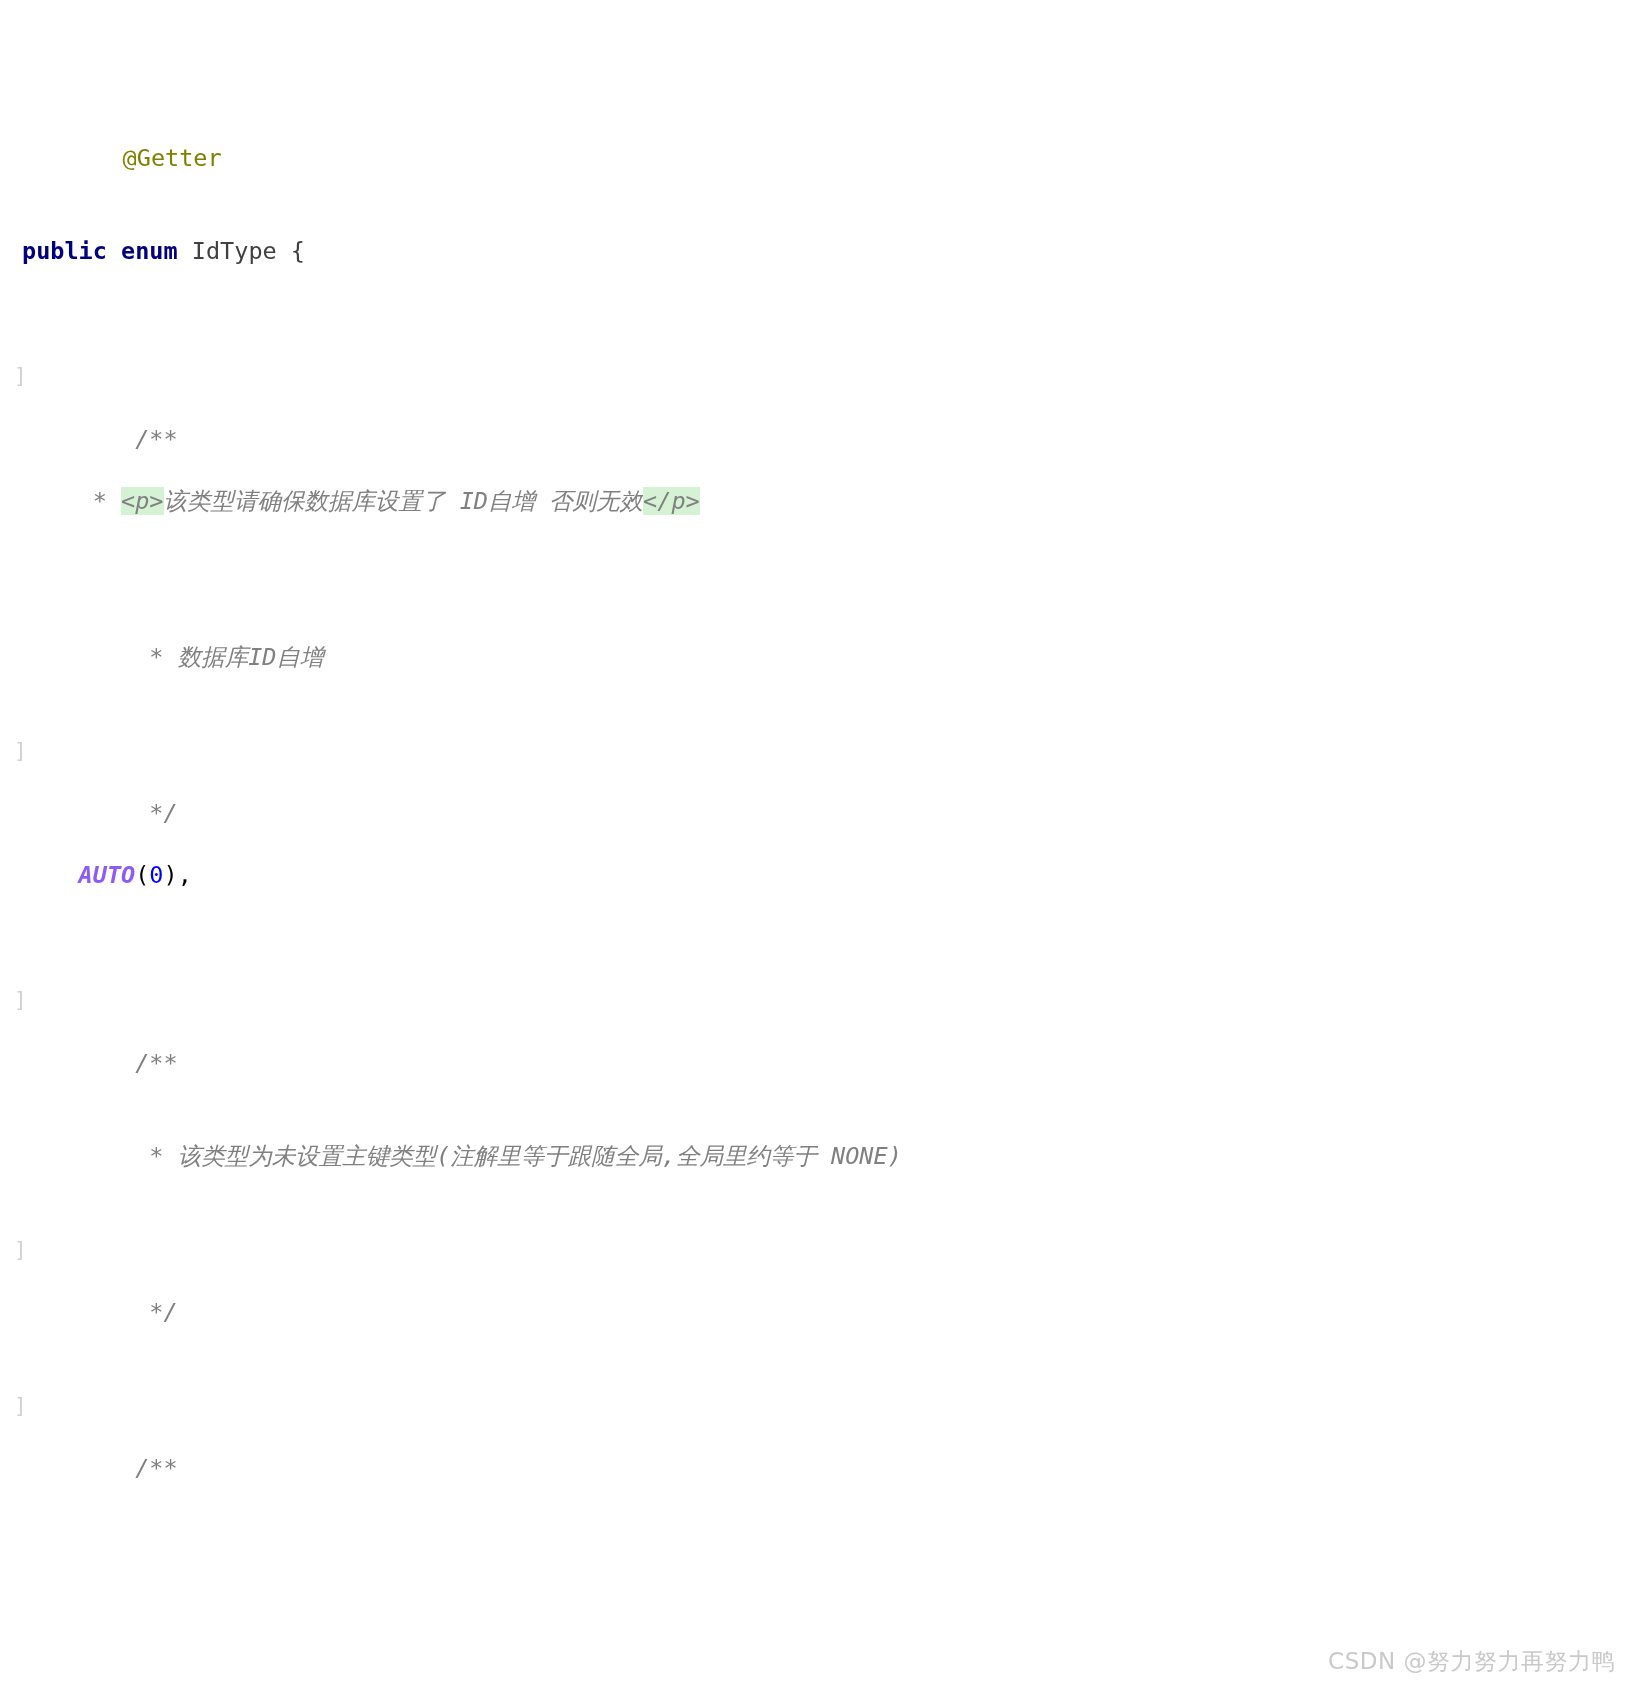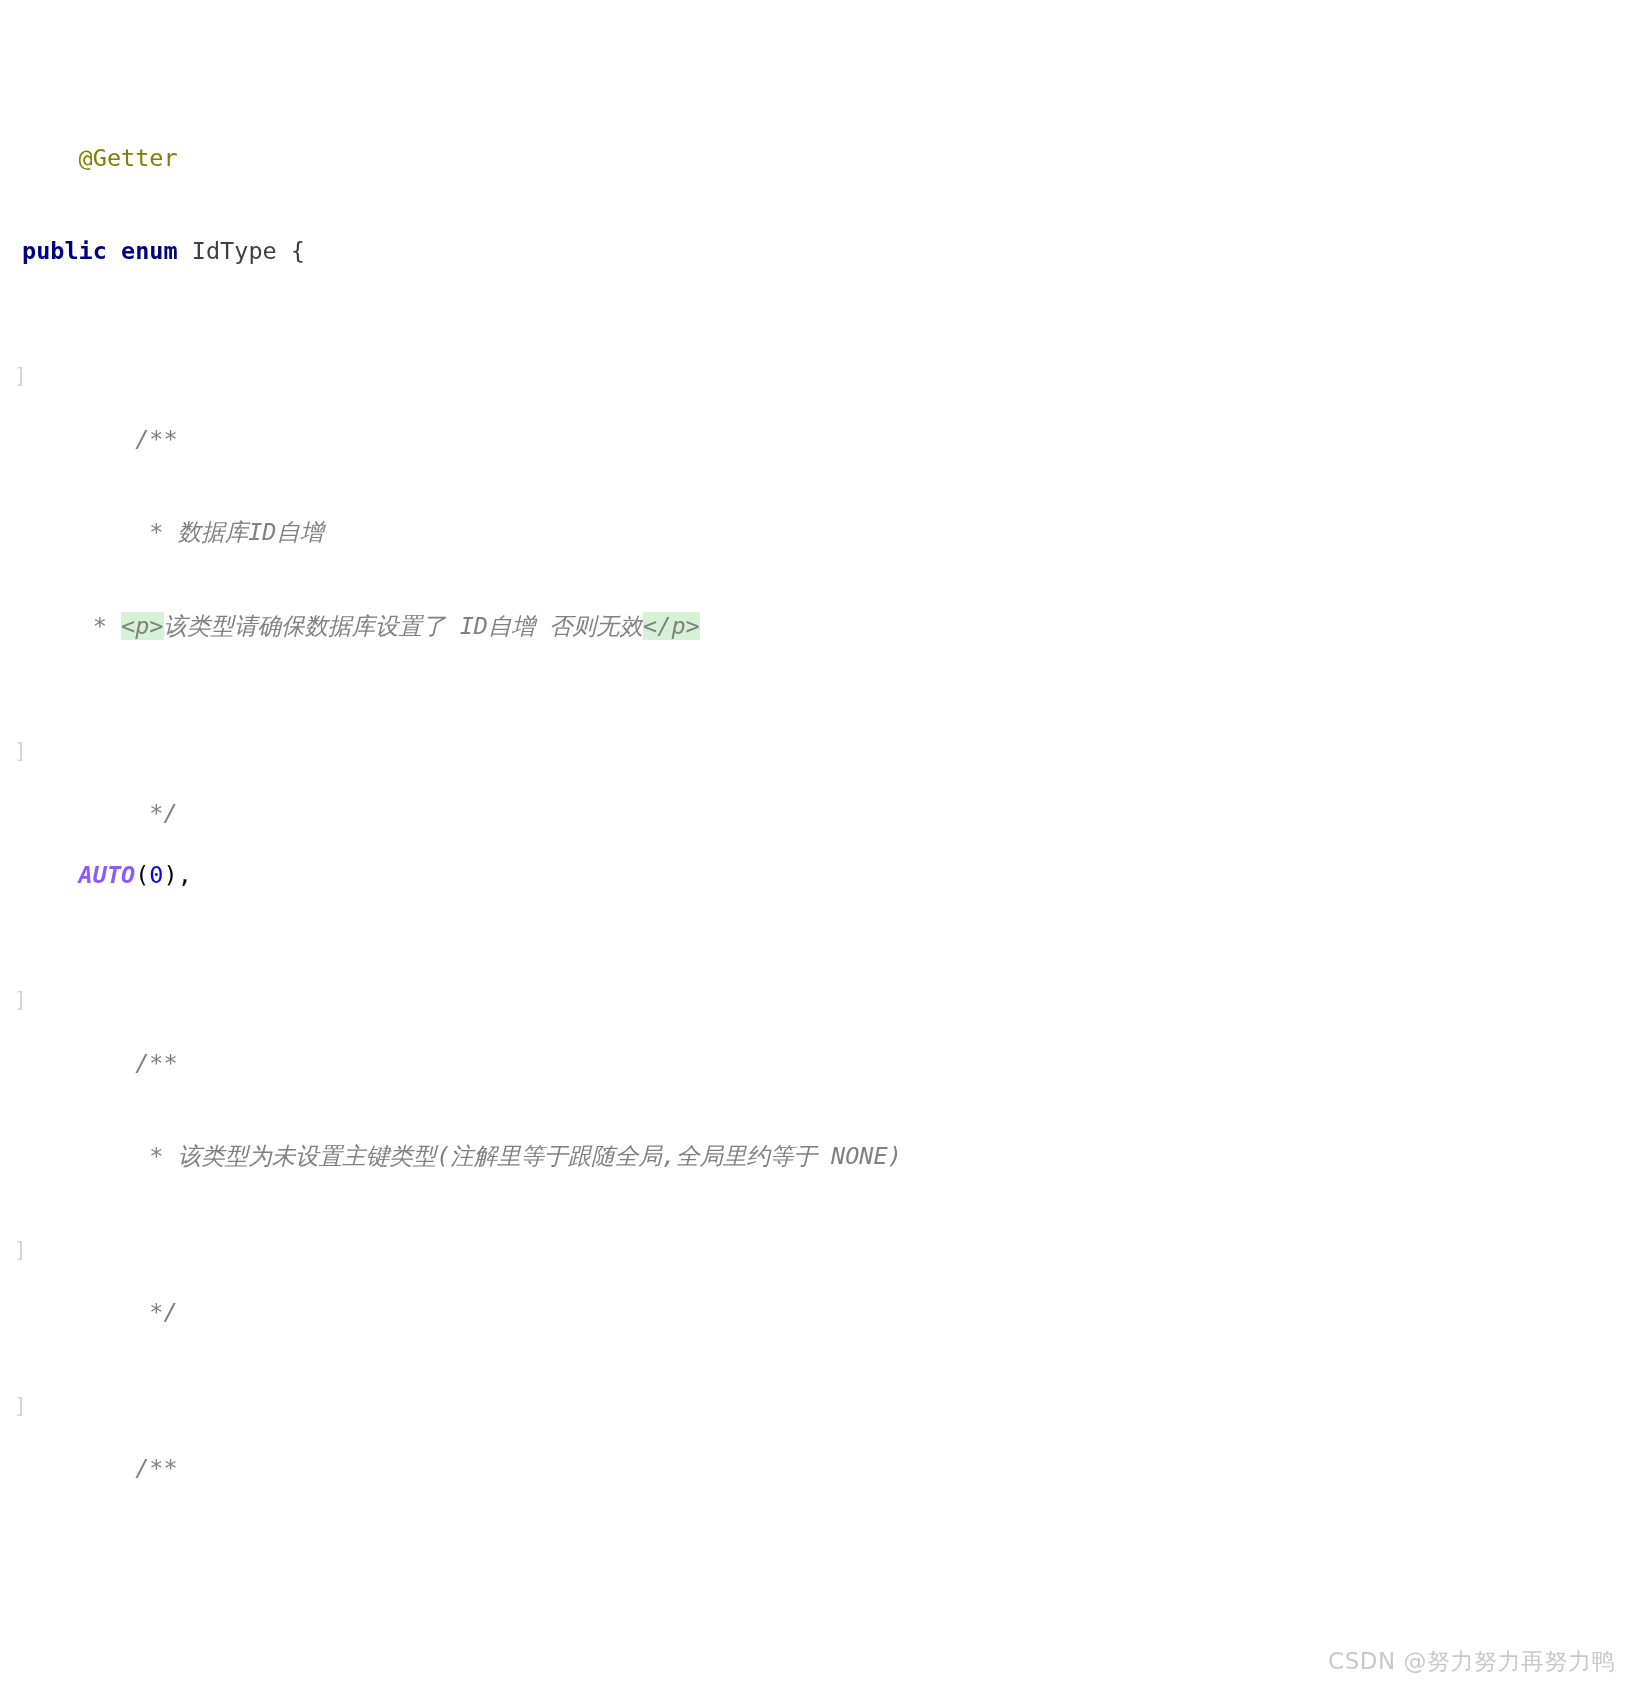--- a/index.html
+++ b/index.html
@@ -46,21 +46,21 @@
     font-size: 21px;
     line-height: 27px;
     font-family: "DejaVu Sans Mono", "Liberation Mono", monospace;
   }
 
   
   .kw       { color: #000080; font-weight: bold; text-align: center; }                                
   .enumc    { color: #8b5cf6; font-weight: bold; font-style: italic; }  
   .num      { color: #0000ff; }                                
   .punct    { color: #000000; }
-  .anno     { color: #808000; }                                
+  .anno     { color: #808000; margin-left: 44px; }                                
   .cmt      { color: #808080; font-style: italic; }             
   .plain    { color: #404040; }
   .hl       { background: #d5f2d5; }                           
 
   
   #watermark {
     position: absolute;
     right: 18px;
     bottom: 8px;
     font-family: "DejaVu Sans", "Liberation Sans", sans-serif;
@@ -79,26 +79,26 @@
     <span class="anno">@Getter</span>
   </div>
 
   <div class="line"><span class="kw">public</span><span class="plain"> </span><span class="kw">enum</span><span class="plain"> IdType {</span></div>
 
   <div class="line">
     <span class="fold">]</span>
     <span class="cmt">    /**</span>
   </div>
 
+  <div class="line"><span class="cmt">     * </span><span class="cmt hl">&lt;p&gt;</span><span class="cmt">该类型请确保数据库设置了 ID自增 否则无效</span><span class="cmt hl">&lt;/p&gt;</span></div>
+
   <div class="line">
     <span class="cmt">     * 数据库ID自增</span>
   </div>
 
-  <div class="line"><span class="cmt">     * </span><span class="cmt hl">&lt;p&gt;</span><span class="cmt">该类型请确保数据库设置了 ID自增 否则无效</span><span class="cmt hl">&lt;/p&gt;</span></div>
-
   <div class="line">
     <span class="fold">]</span>
     <span class="cmt">     */</span>
   </div>
 
   <div class="line"><span class="plain">    </span><span class="enumc">AUTO</span><span class="punct">(</span><span class="num">0</span><span class="punct">),</span></div>
 
   <div class="line">
     <span class="fold">]</span>
     <span class="cmt">    /**</span>

